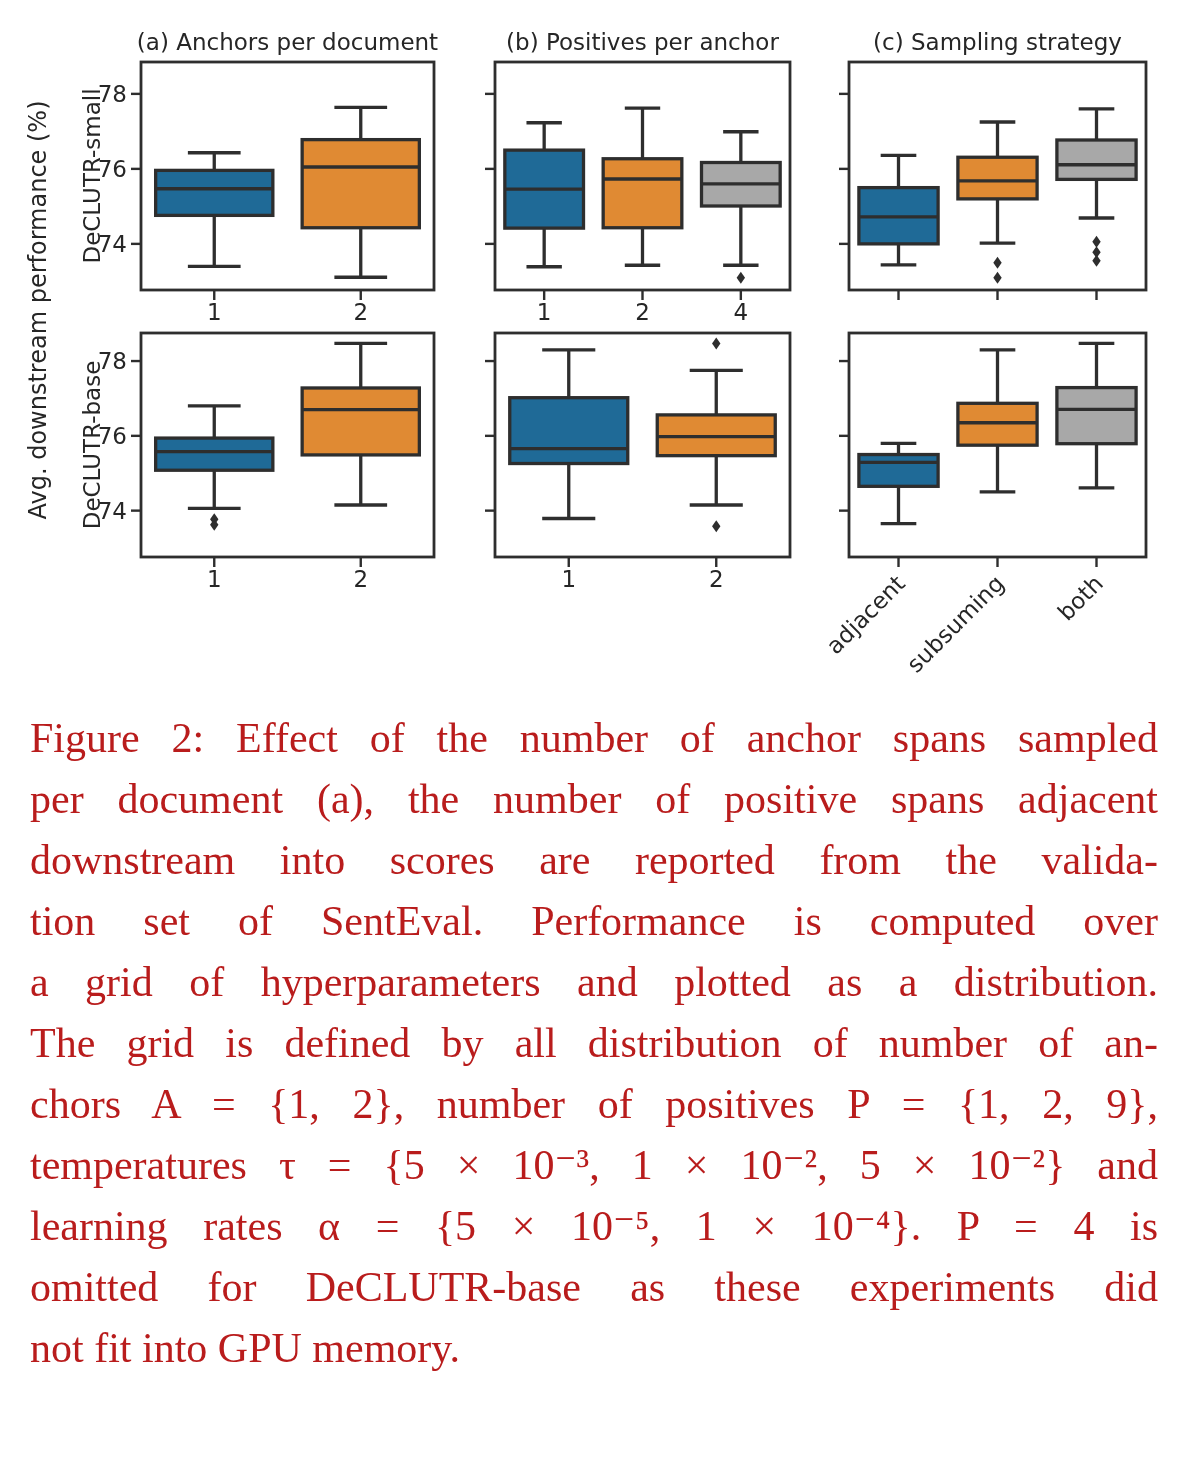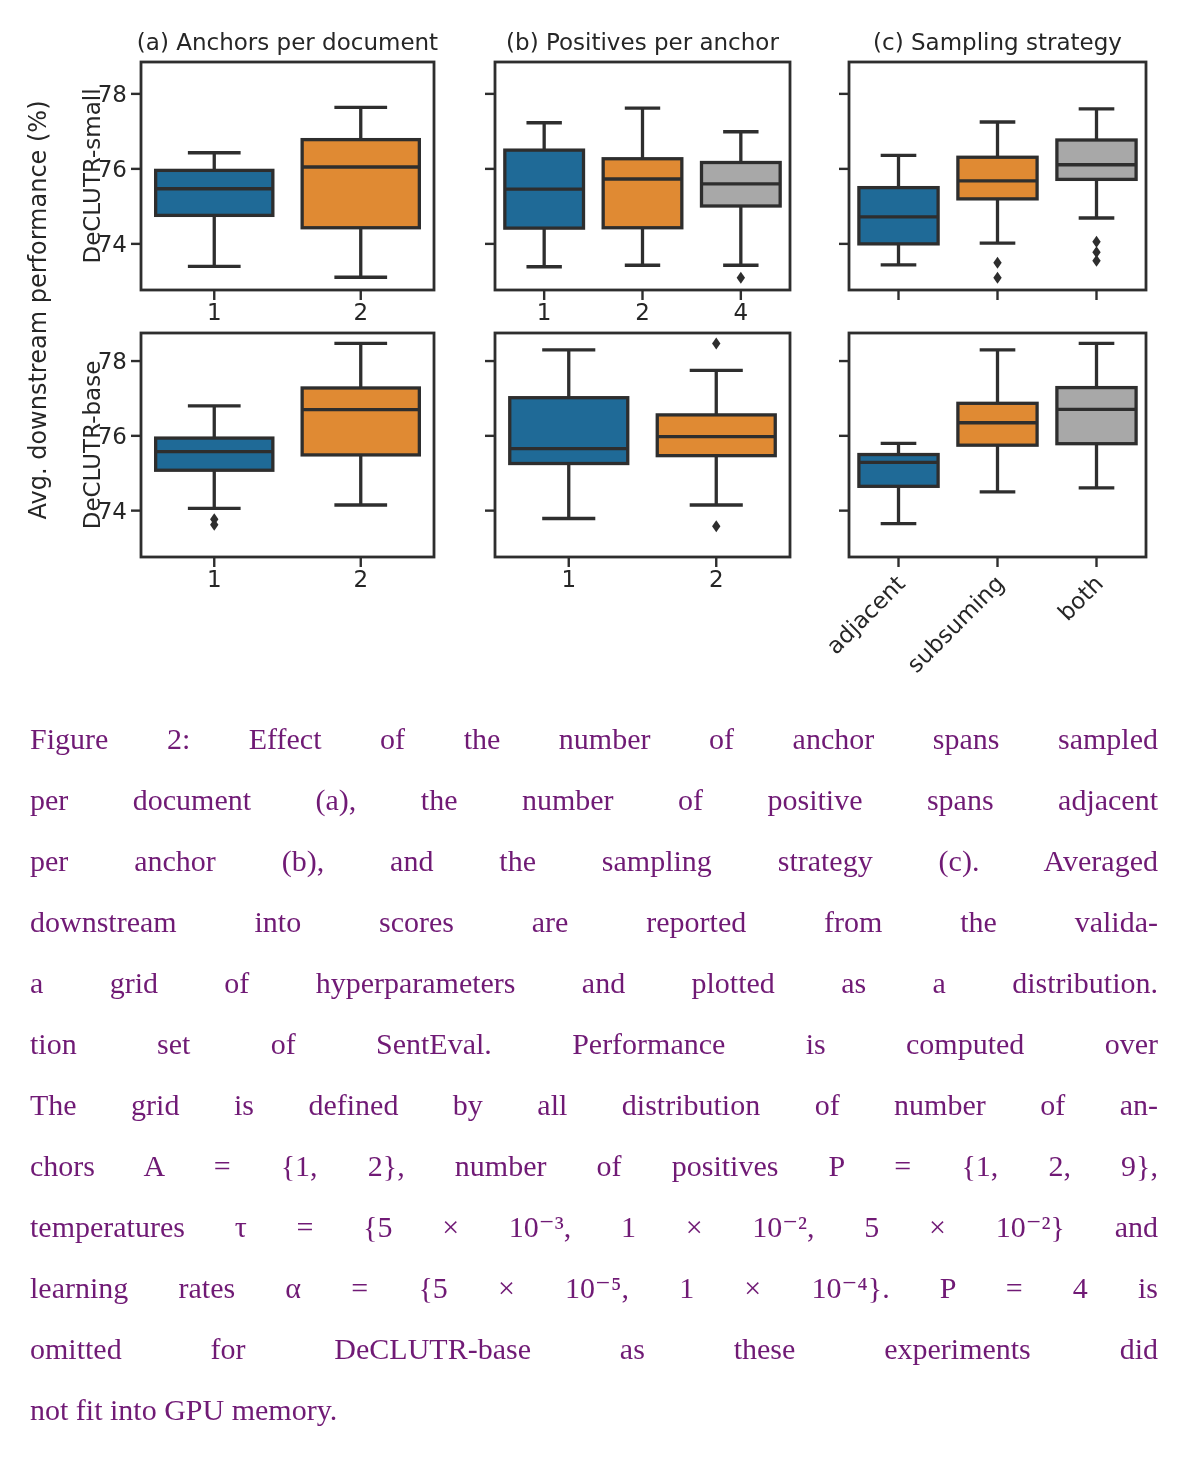--- a/index.html
+++ b/index.html
@@ -15,22 +15,22 @@
   .figure-wrap {
     position: relative;
     width: 1109px;
     height: 700px;
     background: #ffffff;
   }
   #chart { display: block; }
   .caption {
     padding: 8px 30px 0 30px;
     font-family: "Liberation Serif", "DejaVu Serif", serif;
-    font-size: 30px;
-    color: #701a75;
+    font-size: 42px;
+    color: #b91c1c;
   }
   .cap-line {
     line-height: 61px;
     text-align: justify;
     text-align-last: justify;
     white-space: nowrap;
   }
   .cap-line.last {
     text-align-last: left;
   }
@@ -214,23 +214,22 @@
         <rect x="849" y="333" width="297" height="224" fill="none" stroke="#2e2e2e" stroke-width="2.8"></rect>
       </g>
       <text font-family="DejaVu Sans, sans-serif" font-size="23" fill="#262626" x="100" y="445" text-anchor="middle" transform="rotate(-90 100 445)">DeCLUTR-base</text>
       <text font-family="DejaVu Sans, sans-serif" font-size="24" fill="#262626" x="46" y="310" text-anchor="middle" transform="rotate(-90 46 310)">Avg. downstream performance (%)</text>
     </svg>
 </div>
 
 <div class="caption">
   <div class="cap-line">Figure 2: Effect of the number of anchor spans sampled</div>
   <div class="cap-line">per document (a), the number of positive spans adjacent</div>
-  <div class="cap-line">per anchor (b), and the sampling strategy (c). Averaged</div>
   <div class="cap-line">downstream into scores are reported from the valida-</div>
+  <div class="cap-line">tion set of SentEval. Performance is computed over</div>
   <div class="cap-line">a grid of hyperparameters and plotted as a distribution.</div>
-  <div class="cap-line">tion set of SentEval. Performance is computed over</div>
   <div class="cap-line">The grid is defined by all distribution of number of an-</div>
   <div class="cap-line">chors A = {1, 2}, number of positives P = {1, 2, 9},</div>
   <div class="cap-line">temperatures τ = {5 × 10⁻³, 1 × 10⁻², 5 × 10⁻²} and</div>
   <div class="cap-line">learning rates α = {5 × 10⁻⁵, 1 × 10⁻⁴}. P = 4 is</div>
   <div class="cap-line">omitted for DeCLUTR-base as these experiments did</div>
   <div class="cap-line last">not fit into GPU memory.</div>
 </div>
 
 </body></html>

